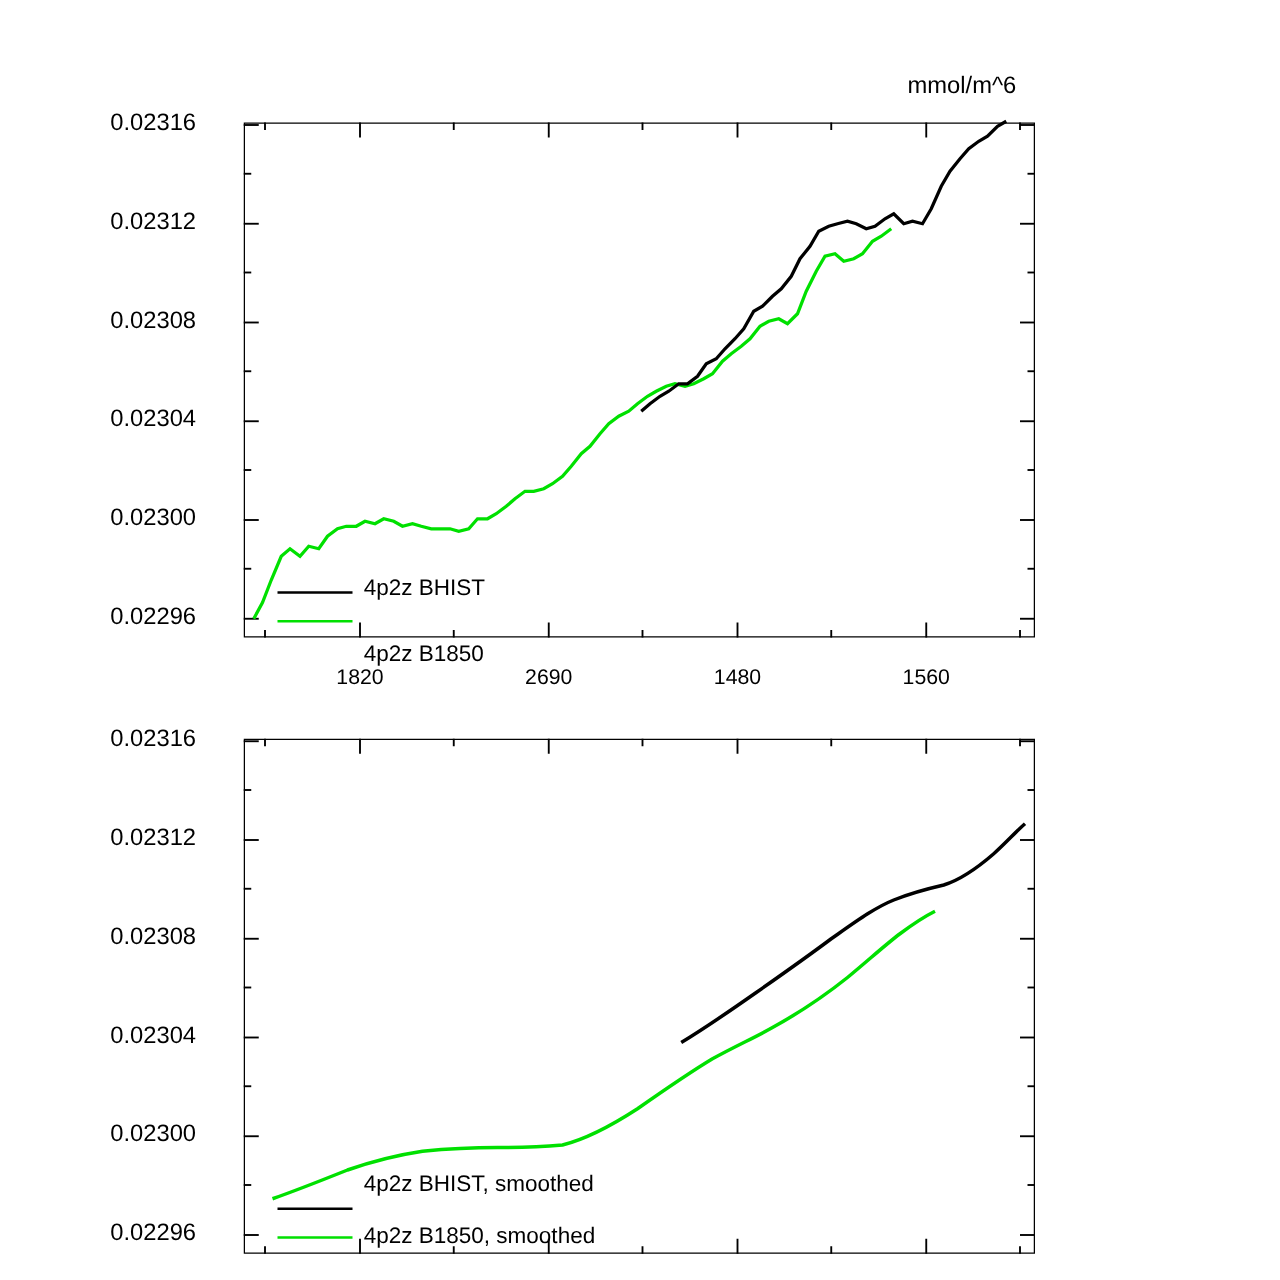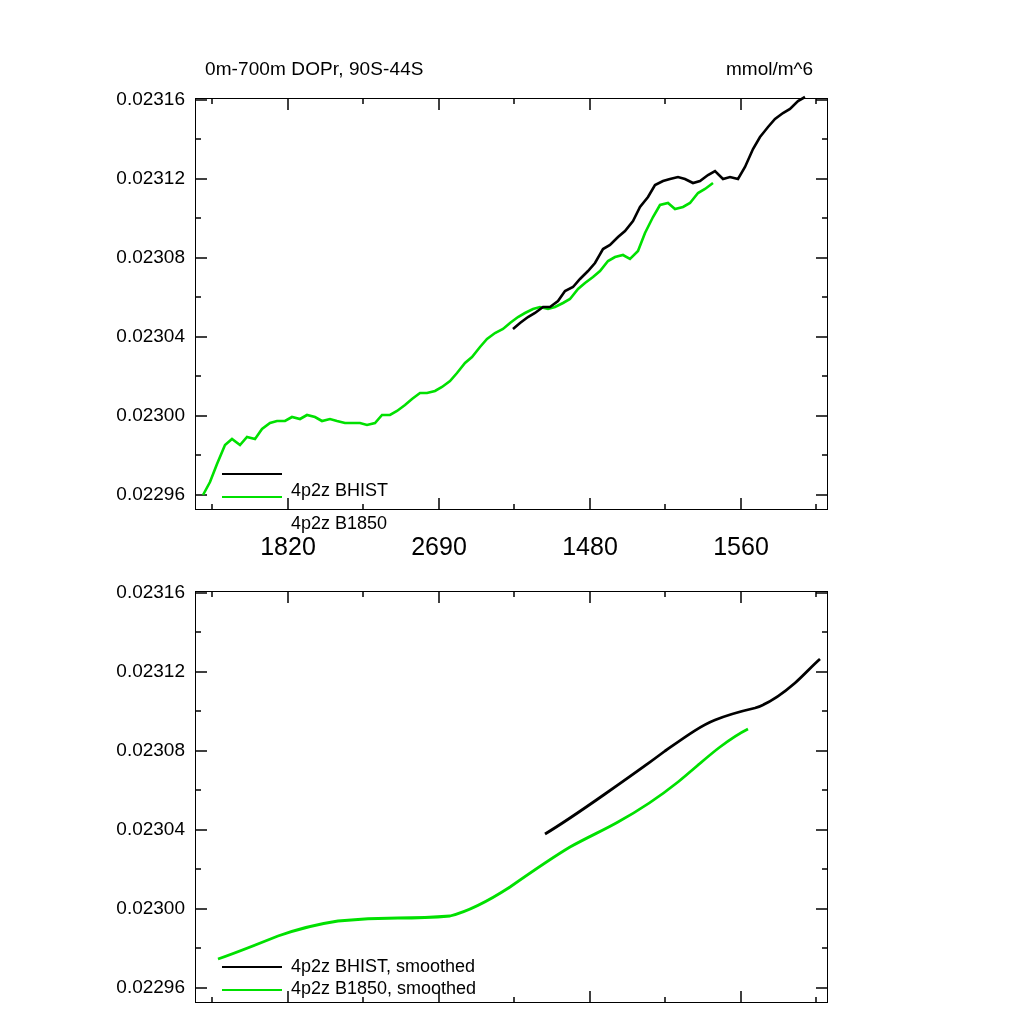--- a/index.html
+++ b/index.html
@@ -35,26 +35,26 @@
     white-space: nowrap;
   }
   .title-right {
     position: absolute;
     font-size: 19px;
     white-space: nowrap;
   }
   .ytick-label {
     position: absolute;
     font-size: 19px;
-    text-align: right;
+    text-align: center;
     white-space: nowrap;
   }
   .xtick-label {
     position: absolute;
-    font-size: 25px;
+    font-size: 17px;
     text-align: center;
     white-space: nowrap;
   }
   .legend-label {
     position: absolute;
     font-size: 18px;
     white-space: nowrap;
   }
   .legend-line {
     position: absolute;
@@ -68,21 +68,20 @@
     overflow: visible;
   }
 </style>
 </head>
 <body>
 
 <div class="page">
 
   <div class="panel" style="left:0; top:0; width:1024px; height:560px;">
 
-    <div class="title-left" style="left:205px; top:58px;">0m-700m DOPr, 90S-44S</div>
 
     <div class="title-right" style="left:726px; top:58px;">mmol/m^6</div>
 
     <div class="ytick-label" style="left:60px; top:88px; width:125px;">0.02316</div>
     <div class="ytick-label" style="left:60px; top:167px; width:125px;">0.02312</div>
     <div class="ytick-label" style="left:60px; top:246px; width:125px;">0.02308</div>
     <div class="ytick-label" style="left:60px; top:325px; width:125px;">0.02304</div>
     <div class="ytick-label" style="left:60px; top:404px; width:125px;">0.02300</div>
     <div class="ytick-label" style="left:60px; top:483px; width:125px;">0.02296</div>
 
@@ -140,21 +139,21 @@
         <line x1="828" y1="376" x2="822" y2="376"></line>
         <line x1="828" y1="455" x2="822" y2="455"></line>
       </g>
 
       <polyline fill="none" stroke="#00e000" stroke-width="2.6" points="203,495 210,482 217,464 225,445 232,439 240,445 247,437 255,439 262,429 270,423 277,421 285,421 292,417 300,419 307,415 315,417 322,421 330,419 337,421 345,423 352,423 360,423 367,425 375,423 382,415 390,415 397,411 405,405 412,399 420,393 427,393 435,391 442,387 450,381 457,373 465,363 472,357 480,347 487,339 495,333 503,329 510,323 518,317 525,313 533,309 540,307 548,309 555,307 563,303 570,299 578,289 585,283 593,277 600,271 608,261 615,257 623,255 630,259 638,251 645,233 653,217 660,205 668,203 675,209 683,207 690,203 698,193 705,189 713,183"></polyline>
 
       <polyline fill="none" stroke="#000000" stroke-width="2.6" points="513,329 520,323 528,317 535,313 543,307 550,307 558,301 565,291 573,287 580,279 588,271 595,263 603,249 610,245 618,237 625,231 633,221 640,207 648,197 655,185 663,181 670,179 678,177 685,179 693,183 700,181 708,175 715,171 723,179 730,177 738,179 745,167 753,149 760,137 768,127 775,119 783,113 790,109 798,101 805,97"></polyline>
     </svg>
 
     <div class="legend-line" style="left:222px; top:473px; width:60px; border-top-width:2.6px; border-top-color:#000000;"></div>
-    <div class="legend-label" style="left:291px; top:480px;">4p2z BHIST</div>
+    <div class="legend-label" style="left:291px; top:460px;">4p2z BHIST</div>
 
     <div class="legend-line" style="left:222px; top:496px; width:60px; border-top-width:2.6px; border-top-color:#00e000;"></div>
     <div class="legend-label" style="left:291px; top:485px;margin-top:28px;">4p2z B1850</div>
   </div>
 
   <div class="panel" style="left:0; top:560px; width:1024px; height:464px;">
 
     <div class="ytick-label" style="left:60px; top:21px; width:125px;">0.02316</div>
     <div class="ytick-label" style="left:60px; top:100px; width:125px;">0.02312</div>
     <div class="ytick-label" style="left:60px; top:179px; width:125px;">0.02308</div>
@@ -211,19 +210,19 @@
         <line x1="828" y1="309" x2="822" y2="309"></line>
         <line x1="828" y1="388" x2="822" y2="388"></line>
       </g>
 
       <path fill="none" stroke="#00e000" stroke-width="2.8" d="M218,399 C238,392 258,384 278,376 C298,369 318,364 338,361 C358,359 378,358 398,358 C418,358 438,357 450,356 C470,351 490,340 510,327 C530,313 550,299 570,287 C590,276 604,270 618,262 C638,251 658,238 678,222 C695,208 708,196 720,187 C732,178 740,173 748,169"></path>
 
       <path fill="none" stroke="#000000" stroke-width="2.8" d="M545,274 C565,262 585,248 605,234 C625,220 645,206 665,191 C685,177 700,166 715,160 C730,154 742,151 755,148 C768,144 780,136 795,123 C805,114 812,106 820,99"></path>
     </svg>
 
     <div class="legend-line" style="left:222px; top:406px; width:60px; border-top-width:2.8px; border-top-color:#000000;"></div>
-    <div class="legend-label" style="left:291px; top:396px;">4p2z BHIST, smoothed</div>
+    <div class="legend-label" style="left:291px; top:377px;">4p2z BHIST, smoothed</div>
 
     <div class="legend-line" style="left:222px; top:429px; width:60px; border-top-width:2.8px; border-top-color:#00e000;"></div>
     <div class="legend-label" style="left:291px; top:418px;">4p2z B1850, smoothed</div>
   </div>
 
 </div>
 
 </body></html>

